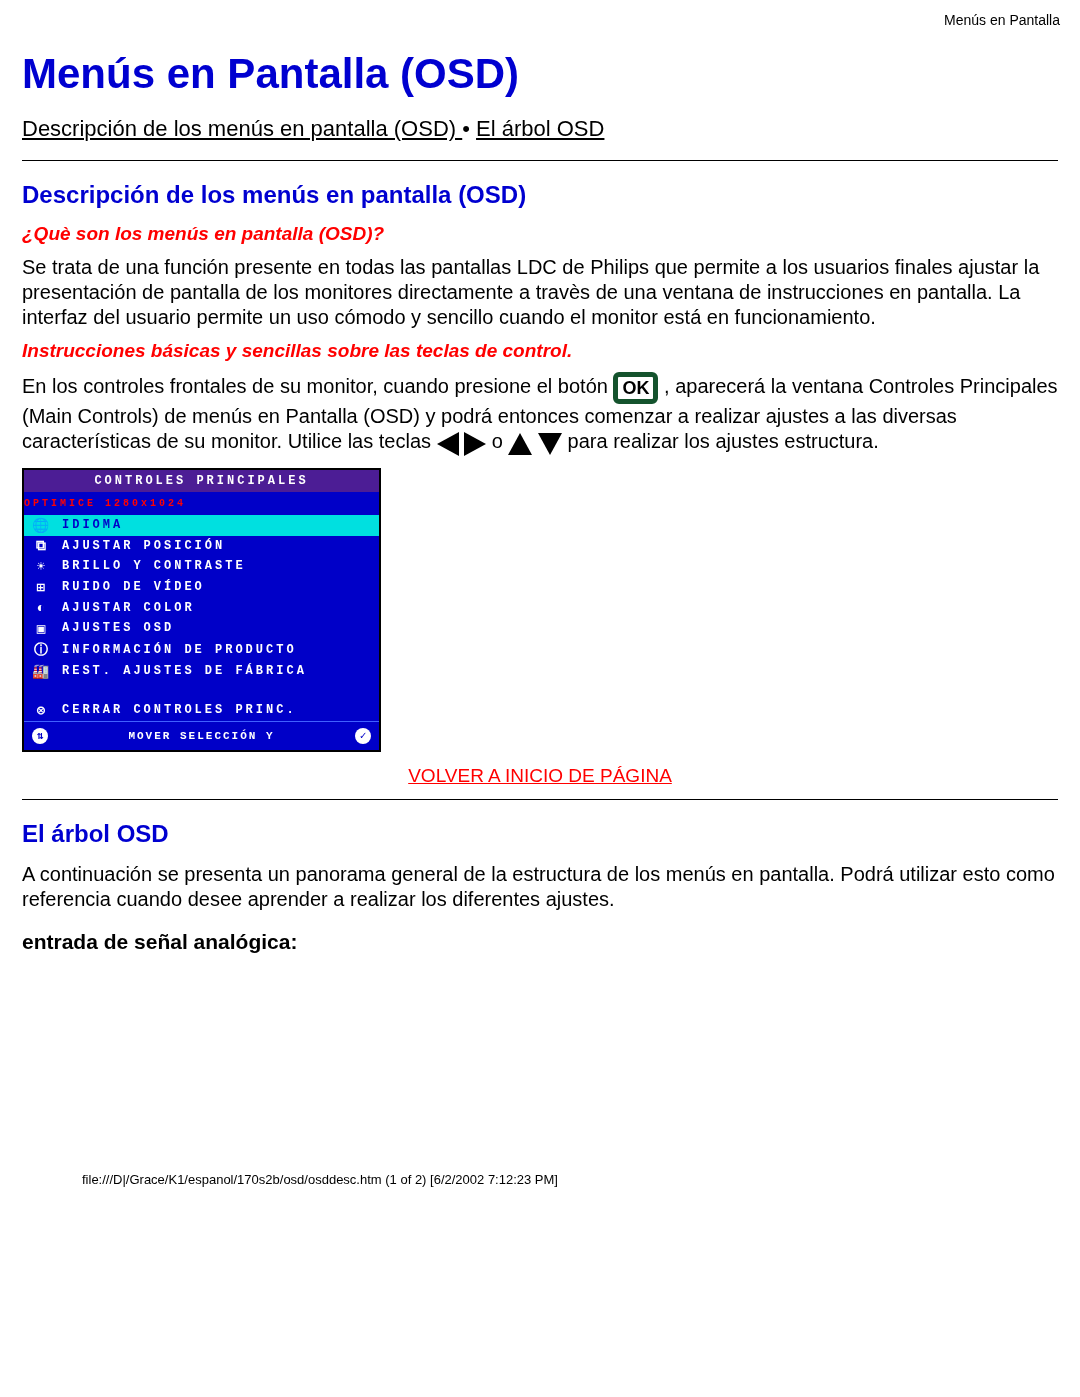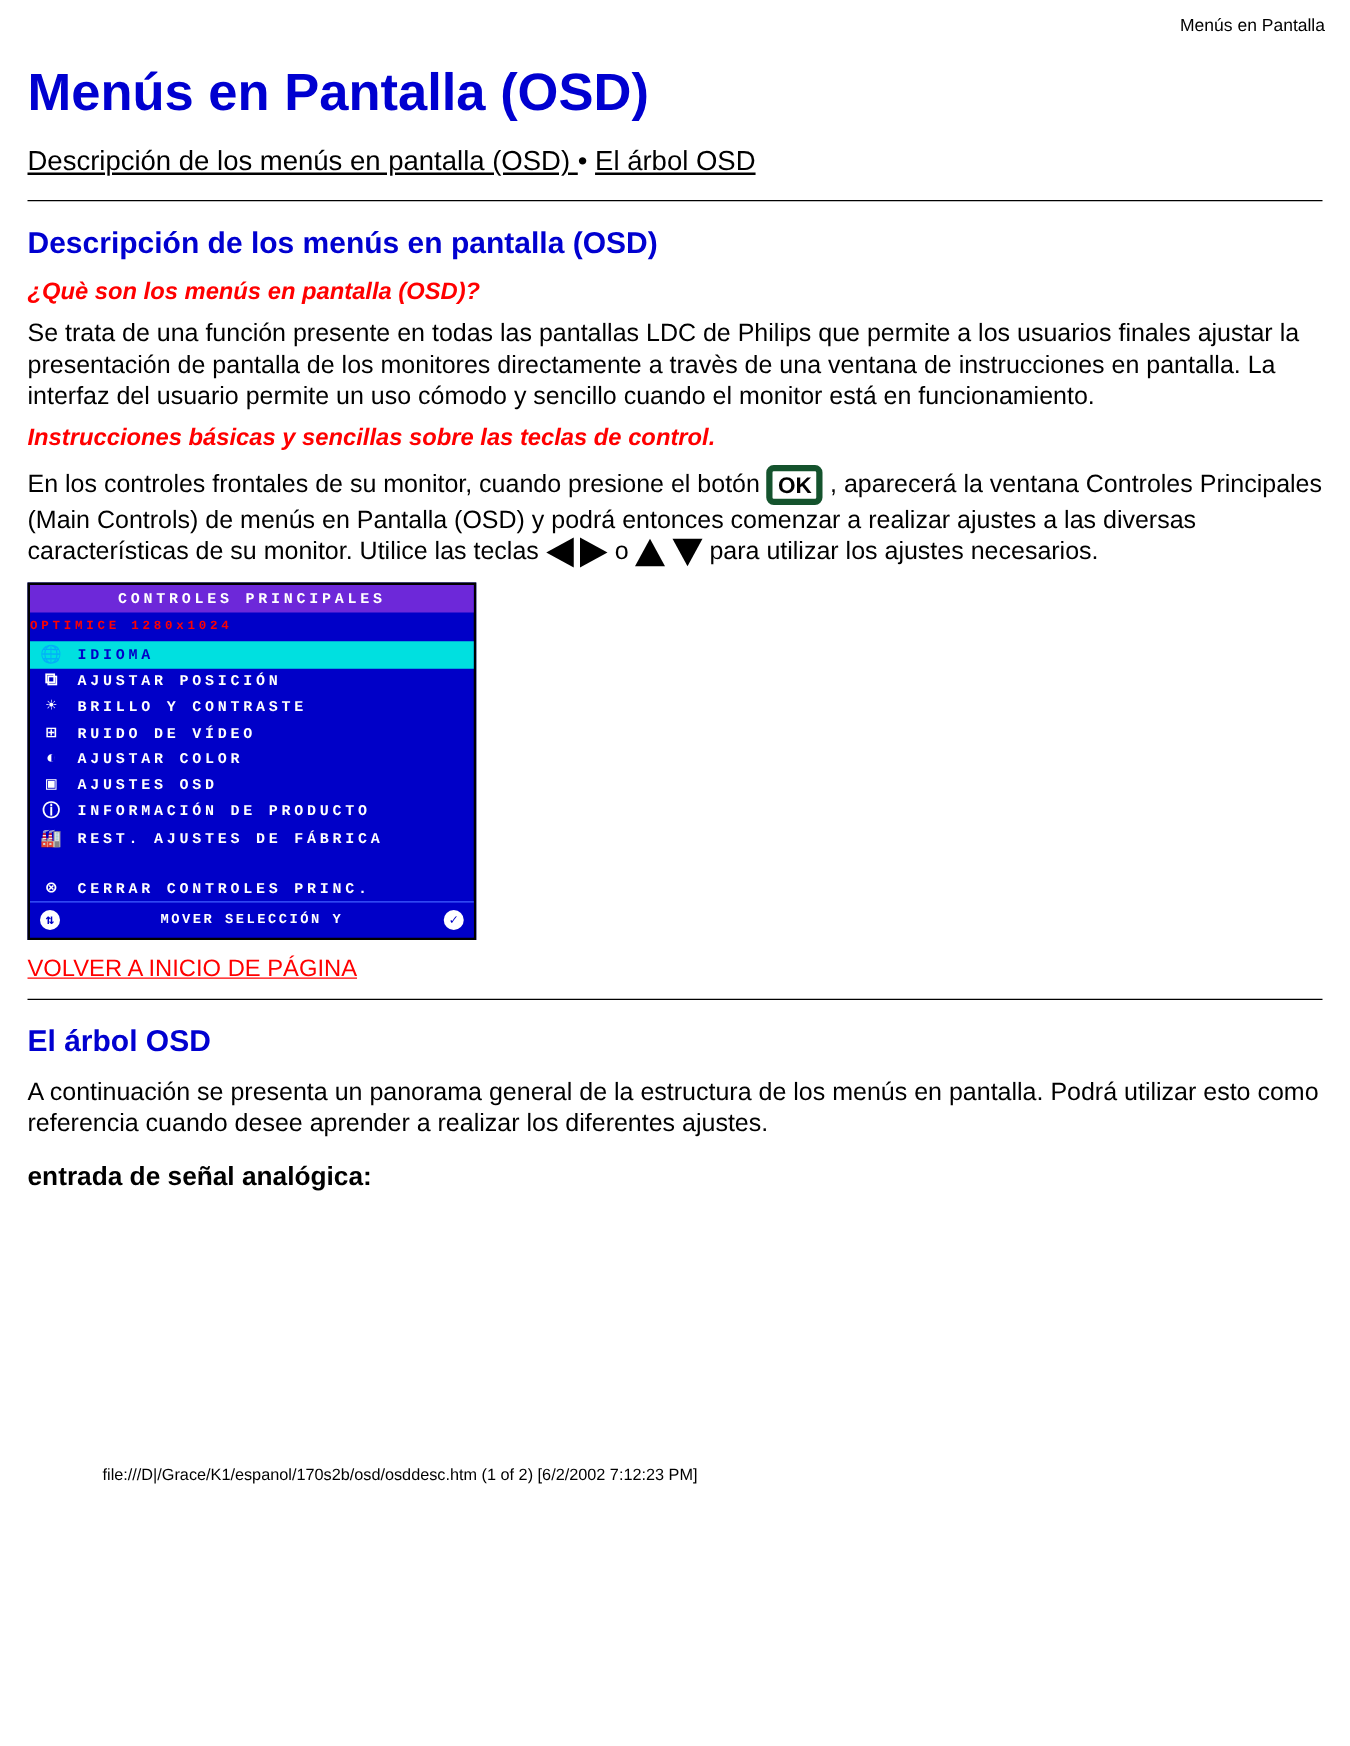--- a/index.html
+++ b/index.html
@@ -83,21 +83,21 @@
     border: 2px solid #000;
     background: #0000c8;
     color: #fff;
     font-family: "Courier New", monospace;
     font-weight: bold;
     letter-spacing: 3px;
     font-size: 13px;
     margin: 12px 0;
   }
   .osd-titlebar {
-    background: #6d28d9;
+    background: #4c1d95;
     color: #fff;
     text-align: center;
     padding: 4px 0;
     font-size: 12px;
     letter-spacing: 3px;
   }
   .osd-optim {
     color: #ff0000;
     padding: 6px 0;
     font-size: 10px;
@@ -139,21 +139,21 @@
     font-size: 11px;
     display: inline-flex;
     align-items: center; justify-content: center;
     letter-spacing: 0;
   }
   .osd-foot-label {
     font-size: 11px;
     letter-spacing: 2px;
   }
   .back-top {
-    text-align: left;
+    text-align: center;
     margin: 12px 0;
   }
   .back-top span {
     color: #ff0000;
     text-decoration: underline;
     cursor: pointer;
     font-size: 19px;
   }
   h3.sub {
     font-size: 21px;
@@ -195,21 +195,21 @@
 
   <p>
     <span>En los controles frontales de su monitor, cuando presione el botón </span>
     <span class="inline-icon ok-btn">OK</span>
     <span>, aparecerá la ventana Controles Principales (Main Controls) de menús en Pantalla (OSD) y podrá entonces comenzar a realizar ajustes a las diversas características de su monitor. Utilice las teclas </span>
     <span class="inline-icon"><span class="arrow left"></span></span>
     <span class="inline-icon"><span class="arrow right"></span></span>
     <span> o </span>
     <span class="inline-icon"><span class="arrow up"></span></span>
     <span class="inline-icon"><span class="arrow down"></span></span>
-    <span> para utilizar los ajustes necesarios.</span>
+    <span> para realizar los ajustes estructura.</span>
   </p>
 
   <div class="osd-panel">
     <div class="osd-titlebar">CONTROLES PRINCIPALES</div>
     <div class="osd-optim">OPTIMICE 1280x1024</div>
     <div id="osd-items">
         <div class="osd-row selected">
           <span class="osd-icon">🌐</span>
           <span class="osd-label">IDIOMA</span>
         </div>

